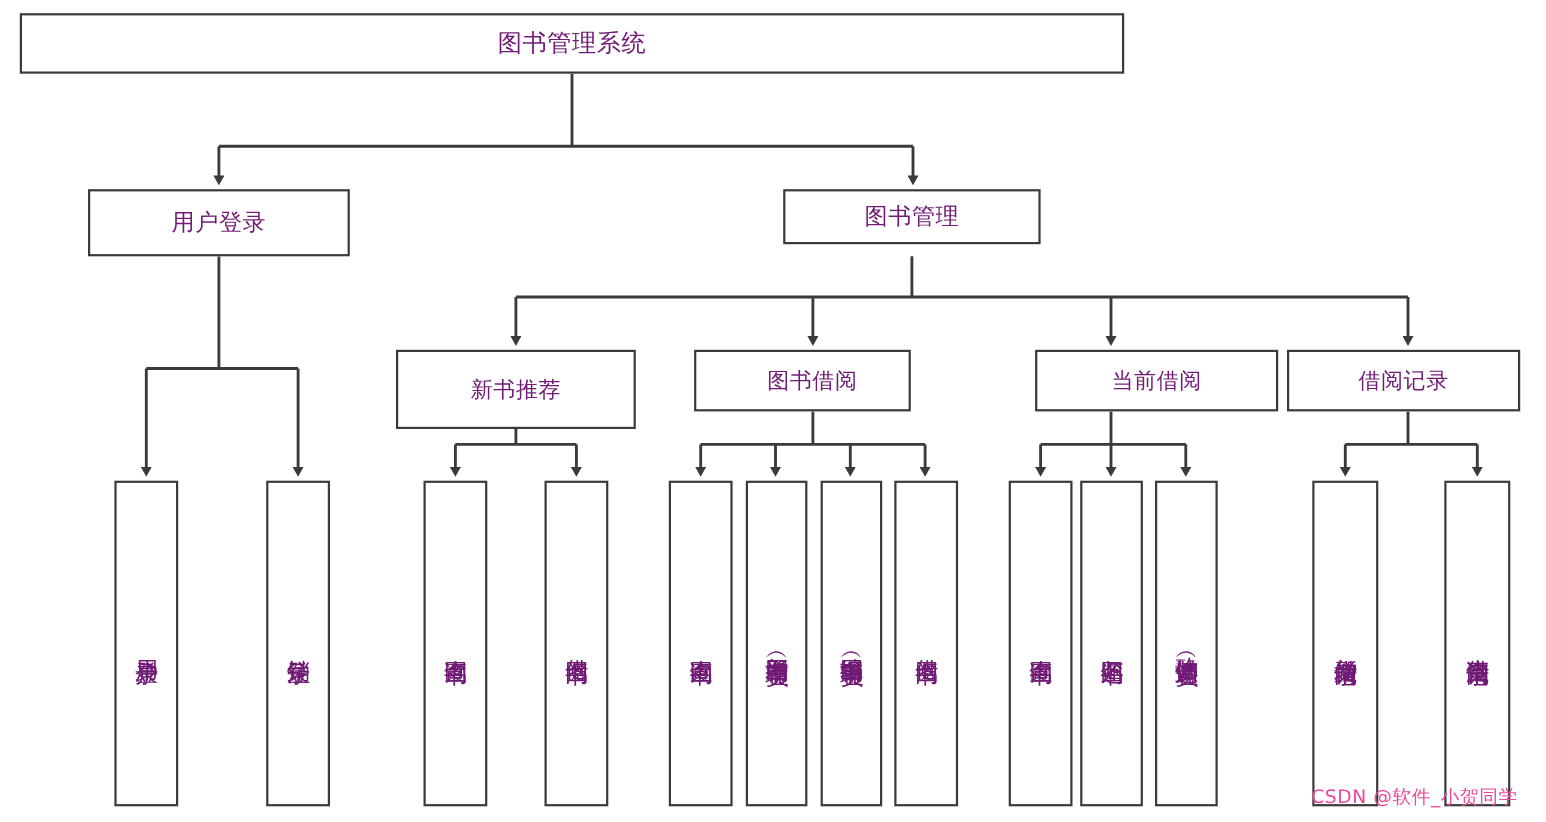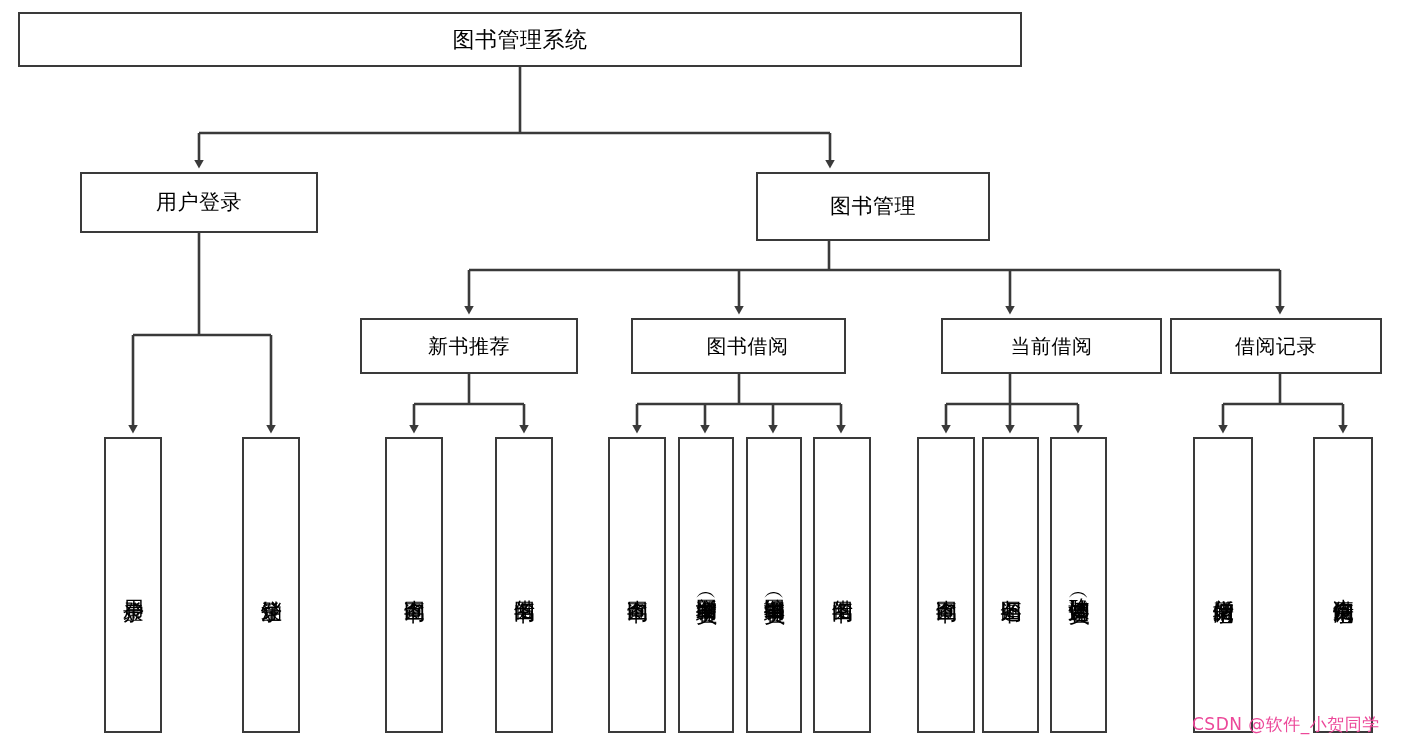--- a/index.html
+++ b/index.html
@@ -25,21 +25,21 @@
     height: 747px;
   }
   .node {
     position: absolute;
     box-sizing: border-box;
     border: 2px solid #3a3a3a;
     background: #ffffff;
     display: flex;
     align-items: center;
     justify-content: center;
-    color: #000000;
+    color: #701a75;
   }
   .node .label-h {
     font-size: 21px;
     line-height: 1.15;
     letter-spacing: 0.5px;
     white-space: nowrap;
   }
   .node.root .label-h { font-size: 22px; }
   .node.lvl1 .label-h { font-size: 21px; }
   .node.lvl2 .label-h { font-size: 20px; }
@@ -122,29 +122,29 @@
   </svg>
 
   <div class="node root" style="left:18px; top:12px; width:1004px; height:55px;">
     <span class="label-h">图书管理系统</span>
   </div>
 
   <div class="node lvl1" style="left:80px; top:172px; width:238px; height:61px;">
     <span class="label-h">用户登录</span>
   </div>
 
-  <div class="node lvl1" style="left:712px; top:172px; width:234px; height:69px;margin-left:44px;">
+  <div class="node lvl1" style="left:712px; top:172px; width:234px; height:50px;">
     <span class="label-h">图书管理</span>
   </div>
 
-  <div class="node lvl2" style="left:360px; top:318px; width:218px; height:56px;">
+  <div class="node lvl2" style="left:360px; top:318px; width:218px; height:72px;">
     <span class="label-h">新书推荐</span>
   </div>
 
-  <div class="node lvl2" style="left:631px; top:318px; width:215px; height:56px;padding-left:18px;">
+  <div class="node lvl2" style="left:631px; top:318px; width:197px; height:56px;padding-left:18px;">
     <span class="label-h">图书借阅</span>
   </div>
 
   <div class="node lvl2" style="left:901px; top:318px; width:221px; height:56px;margin-left:40px;">
     <span class="label-h">当前借阅</span>
   </div>
 
   <div class="node lvl2" style="left:1170px; top:318px; width:212px; height:56px;">
     <span class="label-h">借阅记录</span>
   </div>

